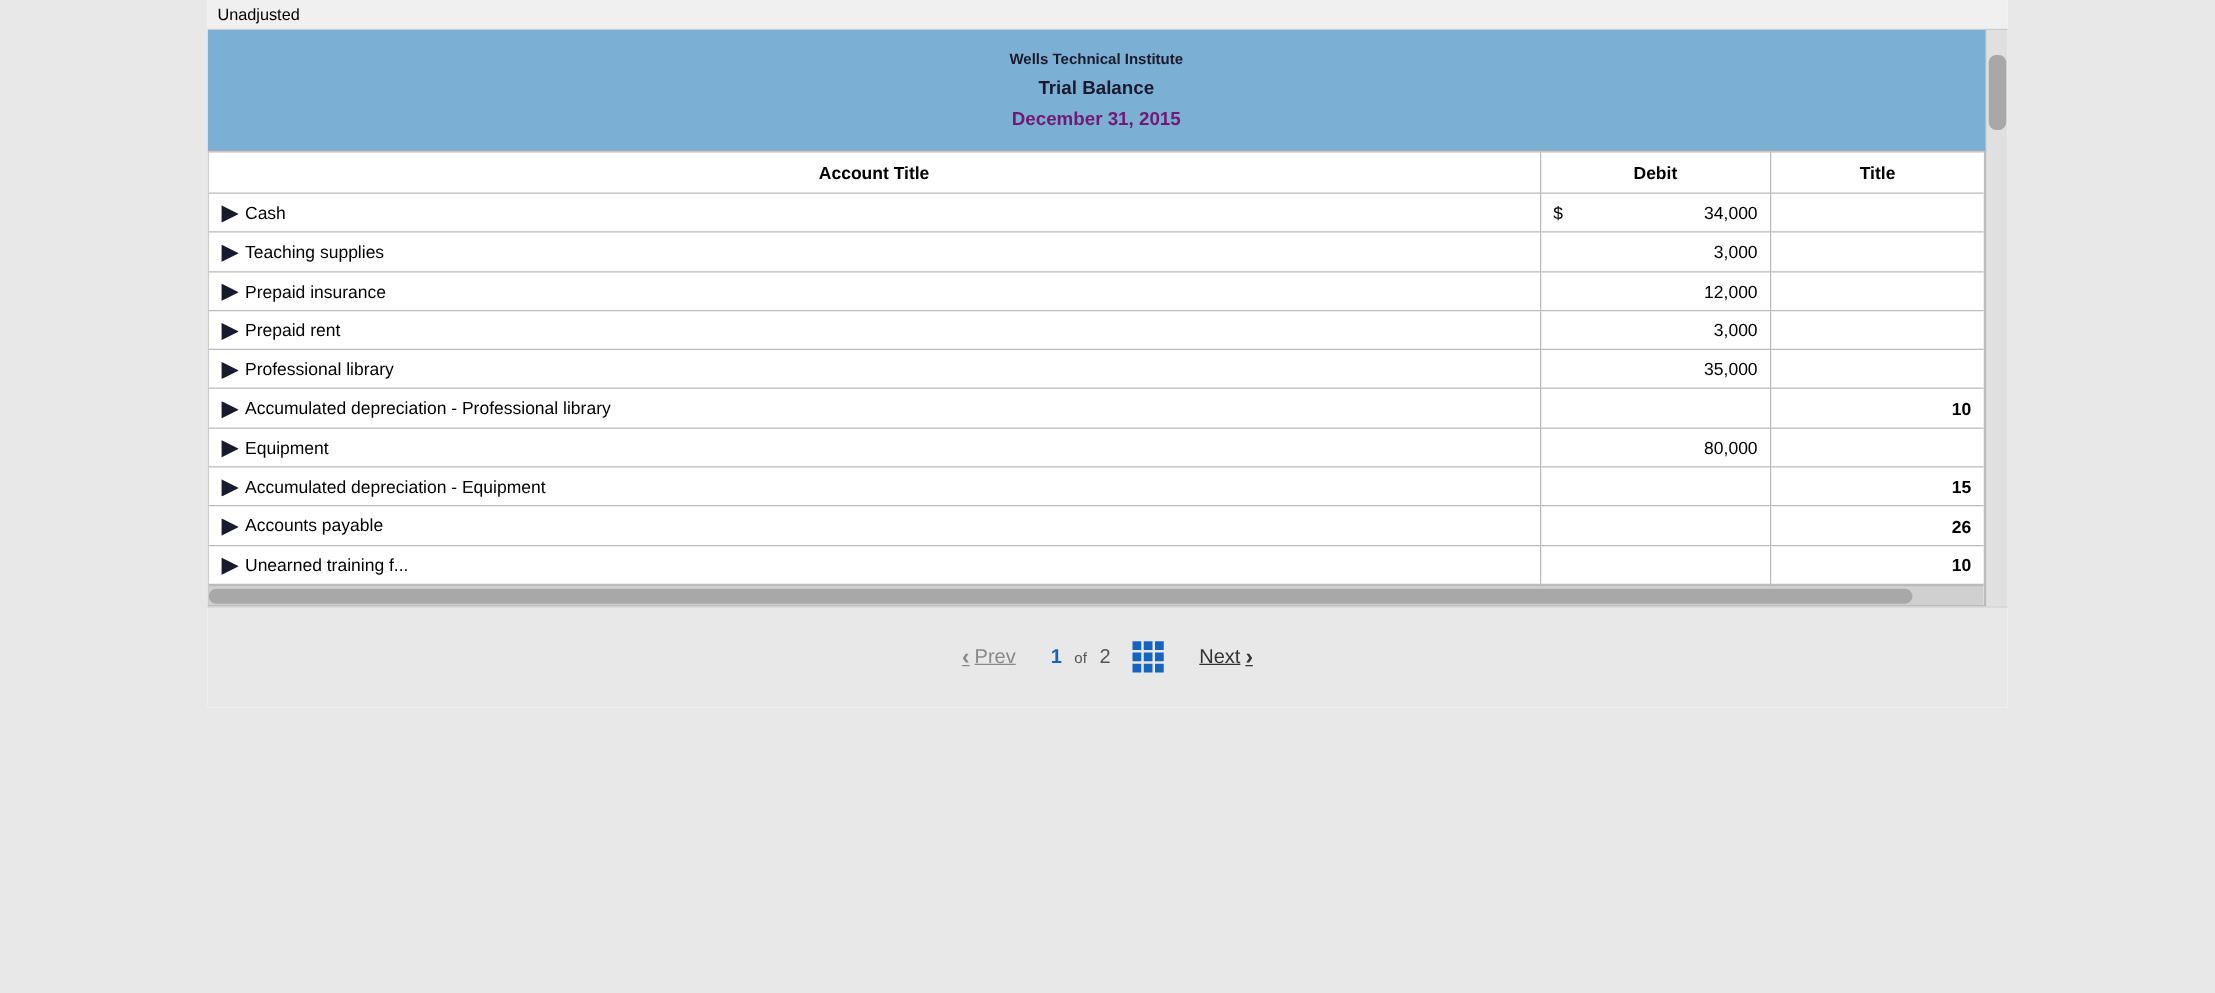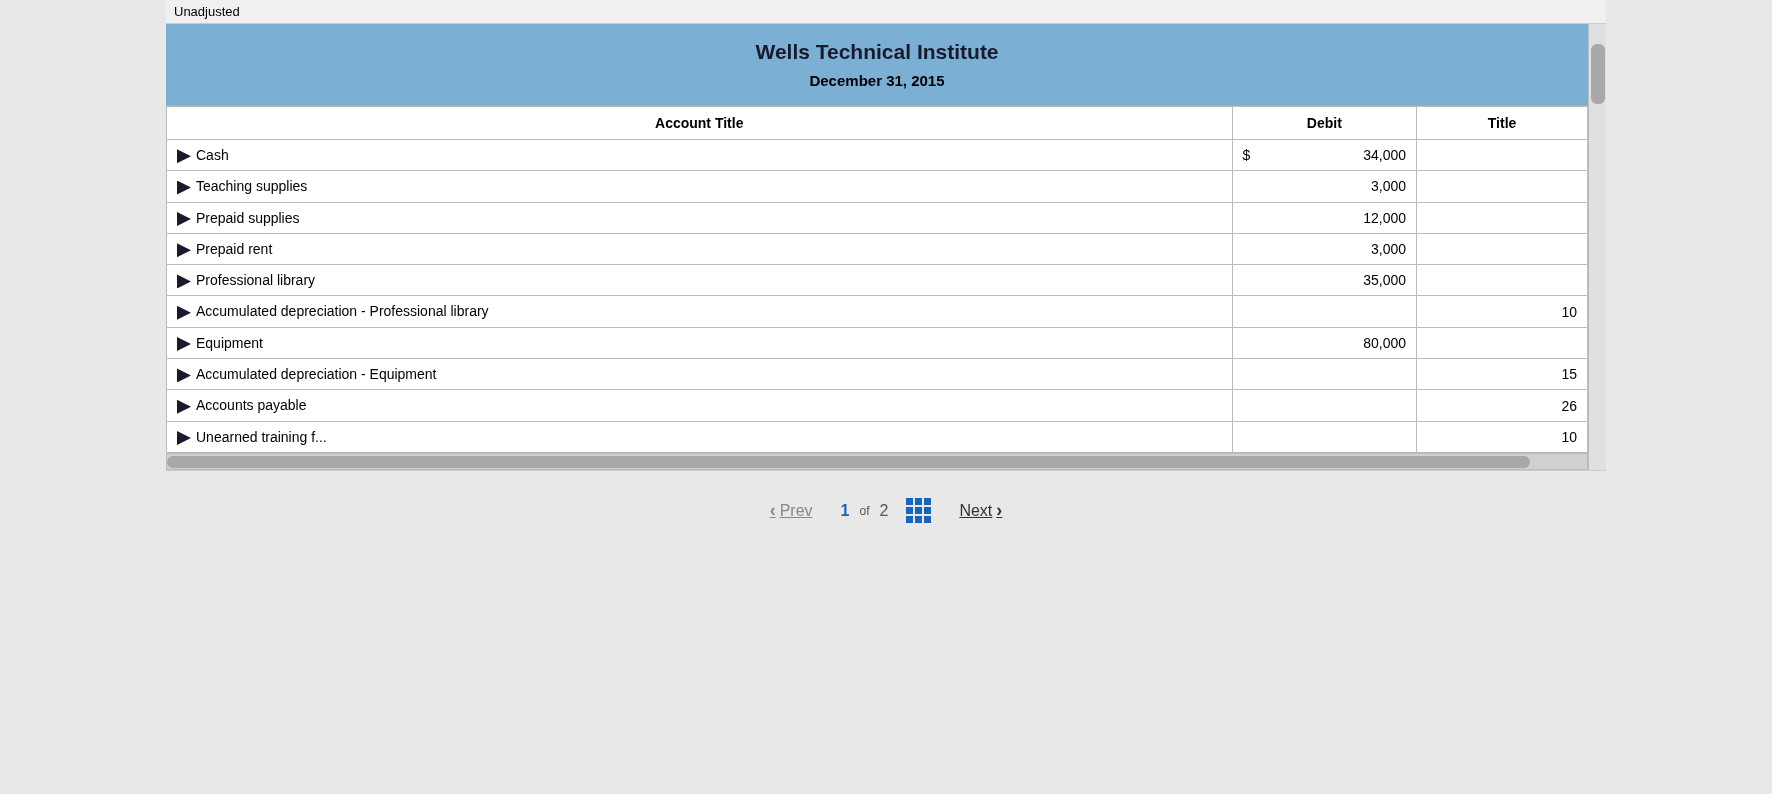--- a/index.html
+++ b/index.html
@@ -42,34 +42,34 @@
 
     
     .report-header {
       background: #7bafd4;
       text-align: center;
       padding: 16px 10px;
       border-bottom: 1px solid #aaa;
     }
     .report-header .title-1 {
       font-weight: bold;
-      font-size: 21px;
+      font-size: 12px;
       color: #1a1a2e;
       margin-bottom: 8px;
     }
     .report-header .title-2 {
       font-weight: bold;
       font-size: 15px;
       color: #1a1a2e;
       margin-bottom: 8px;
     }
     .report-header .title-3 {
       font-weight: bold;
       font-size: 15px;
-      color: #000000;
+      color: #701a75;
       text-align: center;
     }
 
     
     .trial-table {
       width: 100%;
       border-collapse: collapse;
       font-size: 14px;
     }
     .trial-table th {
@@ -95,20 +95,21 @@
       border: 1px solid #bbb;
       padding: 7px 10px;
       vertical-align: middle;
     }
     .trial-table td.col-account {
       border-left: none;
     }
     .trial-table td.col-credit {
       border-right: none;
       text-align: right;
+      font-weight: bold;
     }
     .trial-table td.col-debit {
       text-align: right;
     }
 
     
     .partial-row td {
       overflow: hidden;
       white-space: nowrap;
     }
@@ -231,20 +232,21 @@
 
   <div class="top-label">
     <span>Unadjusted</span>
   </div>
 
   <div class="content-area">
     <div class="main-content">
 
       <div class="report-header">
         <div class="title-1">Wells Technical Institute</div>
+        <div class="title-2">Trial Balance</div>
         <div class="title-3">December 31, 2015</div>
       </div>
 
       <div class="table-container">
         <table class="trial-table">
           <thead>
             <tr>
               <th class="col-account">Account Title</th>
               <th class="col-debit">Debit</th>
               <th class="col-credit">Title</th>
@@ -258,21 +260,21 @@
                   <span style="display: block; text-align: right;">34,000</span>
                 </td>
                 <td class="col-credit"></td>
               </tr>
               <tr>
                 <td class="col-account"><span style="display: inline-block; width: 14px; height: 14px; background: rgb(26, 26, 46); clip-path: polygon(0px 0px, 100% 50%, 0px 100%); margin-right: 5px; vertical-align: middle;"></span><span>Teaching supplies</span></td>
                 <td class="col-debit" style="text-align: right;">3,000</td>
                 <td class="col-credit"></td>
               </tr>
               <tr>
-                <td class="col-account"><span style="display: inline-block; width: 14px; height: 14px; background: rgb(26, 26, 46); clip-path: polygon(0px 0px, 100% 50%, 0px 100%); margin-right: 5px; vertical-align: middle;"></span><span>Prepaid supplies</span></td>
+                <td class="col-account"><span style="display: inline-block; width: 14px; height: 14px; background: rgb(26, 26, 46); clip-path: polygon(0px 0px, 100% 50%, 0px 100%); margin-right: 5px; vertical-align: middle;"></span><span>Prepaid insurance</span></td>
                 <td class="col-debit" style="text-align: right;">12,000</td>
                 <td class="col-credit"></td>
               </tr>
               <tr>
                 <td class="col-account"><span style="display: inline-block; width: 14px; height: 14px; background: rgb(26, 26, 46); clip-path: polygon(0px 0px, 100% 50%, 0px 100%); margin-right: 5px; vertical-align: middle;"></span><span>Prepaid rent</span></td>
                 <td class="col-debit" style="text-align: right;">3,000</td>
                 <td class="col-credit"></td>
               </tr>
               <tr>
                 <td class="col-account"><span style="display: inline-block; width: 14px; height: 14px; background: rgb(26, 26, 46); clip-path: polygon(0px 0px, 100% 50%, 0px 100%); margin-right: 5px; vertical-align: middle;"></span><span>Professional library</span></td>

